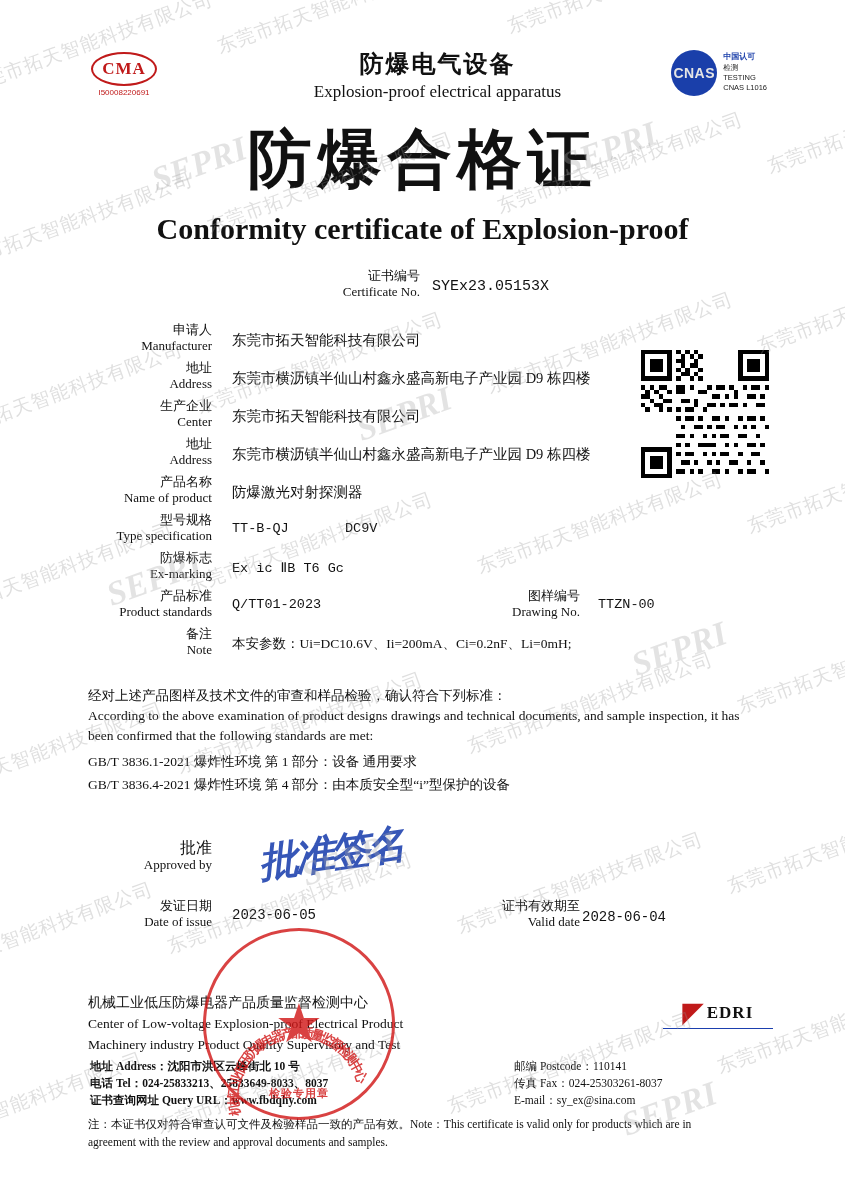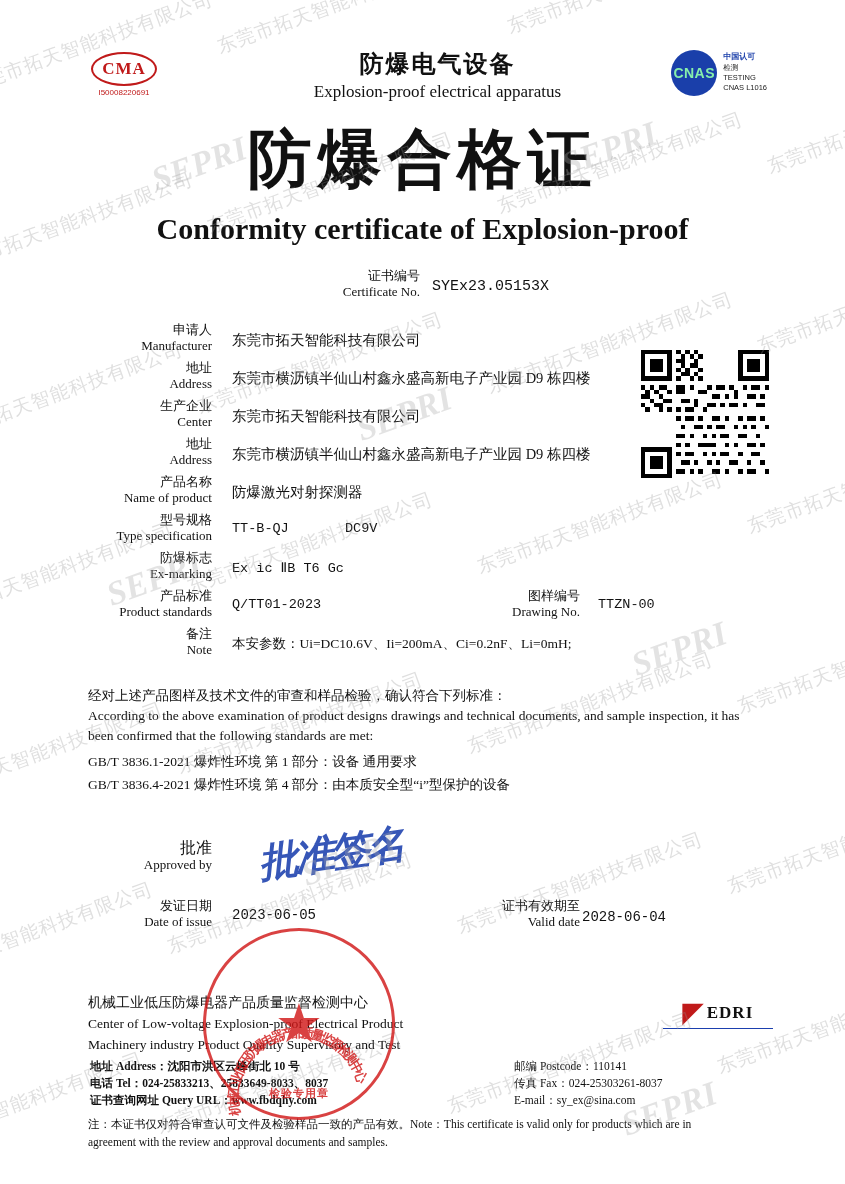--- a/index.html
+++ b/index.html
@@ -54,21 +54,21 @@
   }
   .cma-no{font-size:8px;color:#c01a1a;margin-top:2px;letter-spacing:0px;font-family:"Liberation Sans",sans-serif;}
 
   .head-title{position:absolute;left:0;top:26px;width:845px;text-align:center;padding-left:15px;}
   .head-cn{font-size:24px;font-weight:bold;letter-spacing:2px;}
   .head-en{font-size:17px;font-family:"Liberation Serif",serif;margin-top:2px;}
 
   .cnas{position:absolute;right:78px;top:28px;display:flex;align-items:center;gap:6px;}
   .cnas-circle{
     width:46px;height:46px;border-radius:50%;
-    background:#1a3faa;color:#86efac;display:flex;align-items:center;justify-content:center;
+    background:#1a3faa;color:#e5e5e5;display:flex;align-items:center;justify-content:center;
     font-size:14px;font-weight:bold;font-family:"Liberation Sans",sans-serif;letter-spacing:0.5px;
   }
   .cnas-txt{font-size:7.5px;line-height:1.35;font-family:"Liberation Sans",sans-serif;color:#222;}
   .cnas-txt .blue{color:#1a3faa;font-weight:bold;font-size:8px;}
 
   
   .title-cn{
     position:absolute;top:116px;left:0;width:845px;text-align:center;
     font-size:64px;font-weight:bold;letter-spacing:6px;
     font-family:"Liberation Serif",serif;

